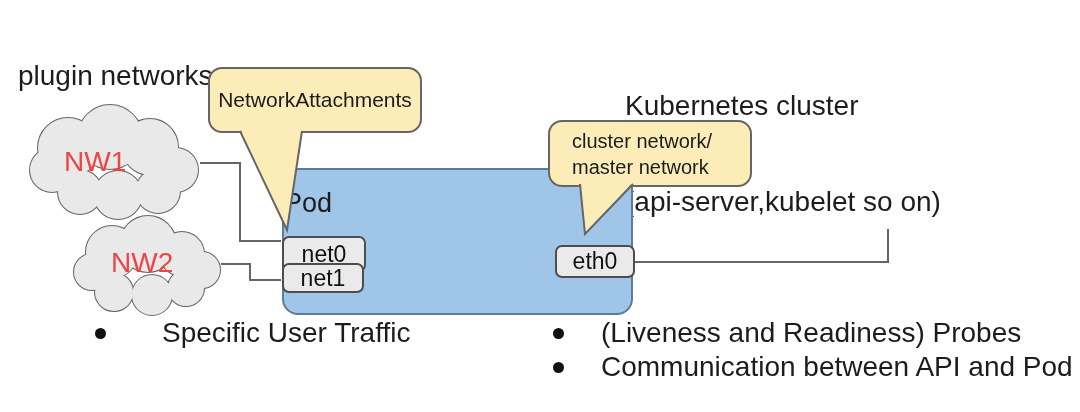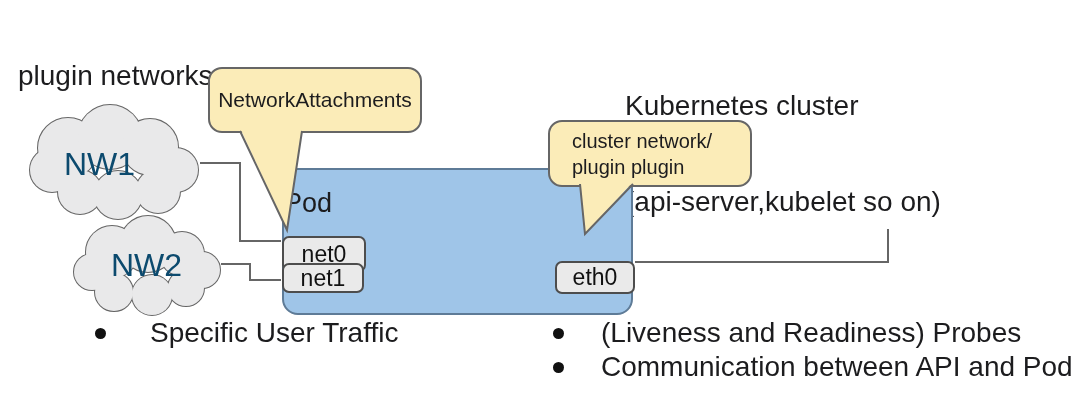--- a/index.html
+++ b/index.html
@@ -20,47 +20,47 @@
   }
   .pod-label { left:284px; top:188px; font-size:27px; }
 
   .iface {
     background:#eaeaea; border:2px solid #4d4d4d; border-radius:7px;
     display:flex; align-items:center; justify-content:center;
     font-size:23px; color:#111;
   }
   .iface.net0 { left:282px; top:236px; width:84px; height:36px; }
   .iface.net1 { left:282px; top:263px; width:82px; height:30px; }
-  .iface.eth0 { left:555px; top:245px; width:80px; height:33px;margin-top:16px; }
+  .iface.eth0 { left:555px; top:245px; width:80px; height:33px; }
 
   .callout {
     background:#fbecb8; border:2px solid #666666; border-radius:14px;
   }
   .callout.c1 {
     left:208px; top:67px; width:214px; height:66px;
     display:flex; align-items:center; justify-content:center;
     font-size:21px;
   }
   .callout.c2 {
     left:548px; top:120px; width:204px; height:67px;
     display:flex; flex-direction:column; justify-content:center;
     padding-left:22px; font-size:20px; line-height:26px;
   }
 
-  .nw-label { font-size:32px; color:#0c4a6e; }
+  .nw-label { font-size:28px; color:#ef4444; }
   .nw1-label { left:64px; top:146px; }
   .nw2-label { left:111px; top:247px; }
 
   .bullet-row { display:flex; align-items:flex-start; }
   .bullet-dot {
     width:11px; height:11px; border-radius:50%; background:#111;
     margin-top:10px; flex:0 0 auto;
   }
   .bullet-text { font-size:28px; line-height:30px; white-space:pre; }
-  .row-l1 { left:95px;  top:318px; }
+  .row-l1 { left:95px;  top:318px;gap:12px; }
   .row-l1 .bullet-dot { margin-right:44px; }
   .row-r1 { left:553px; top:318px;text-align:center; }
   .row-r2 { left:553px; top:352px; }
   .row-r1 .bullet-dot, .row-r2 .bullet-dot { margin-right:37px; }
 
   .k8s-block { left:625px; top:26px; }
   .other-networks { left:18px; top:60px; }
 </style>
 </head>
 <body>
@@ -120,21 +120,21 @@
   <div class="abs pod-label">Pod</div>
 
   <div class="abs iface net0">net0</div>
   <div class="abs iface net1">net1</div>
   <div class="abs iface eth0">eth0</div>
 
   <div class="abs callout c1">NetworkAttachments</div>
 
   <div class="abs callout c2">
     <div>cluster network/</div>
-    <div>plugin plugin</div>
+    <div>master network</div>
   </div>
 
   <div class="abs bullet-row row-l1">
     <span class="bullet-dot"></span>
     <span class="bullet-text">Specific User Traffic</span>
   </div>
   <div class="abs bullet-row row-r1">
     <span class="bullet-dot"></span>
     <span class="bullet-text">(Liveness and Readiness) Probes</span>
   </div>

